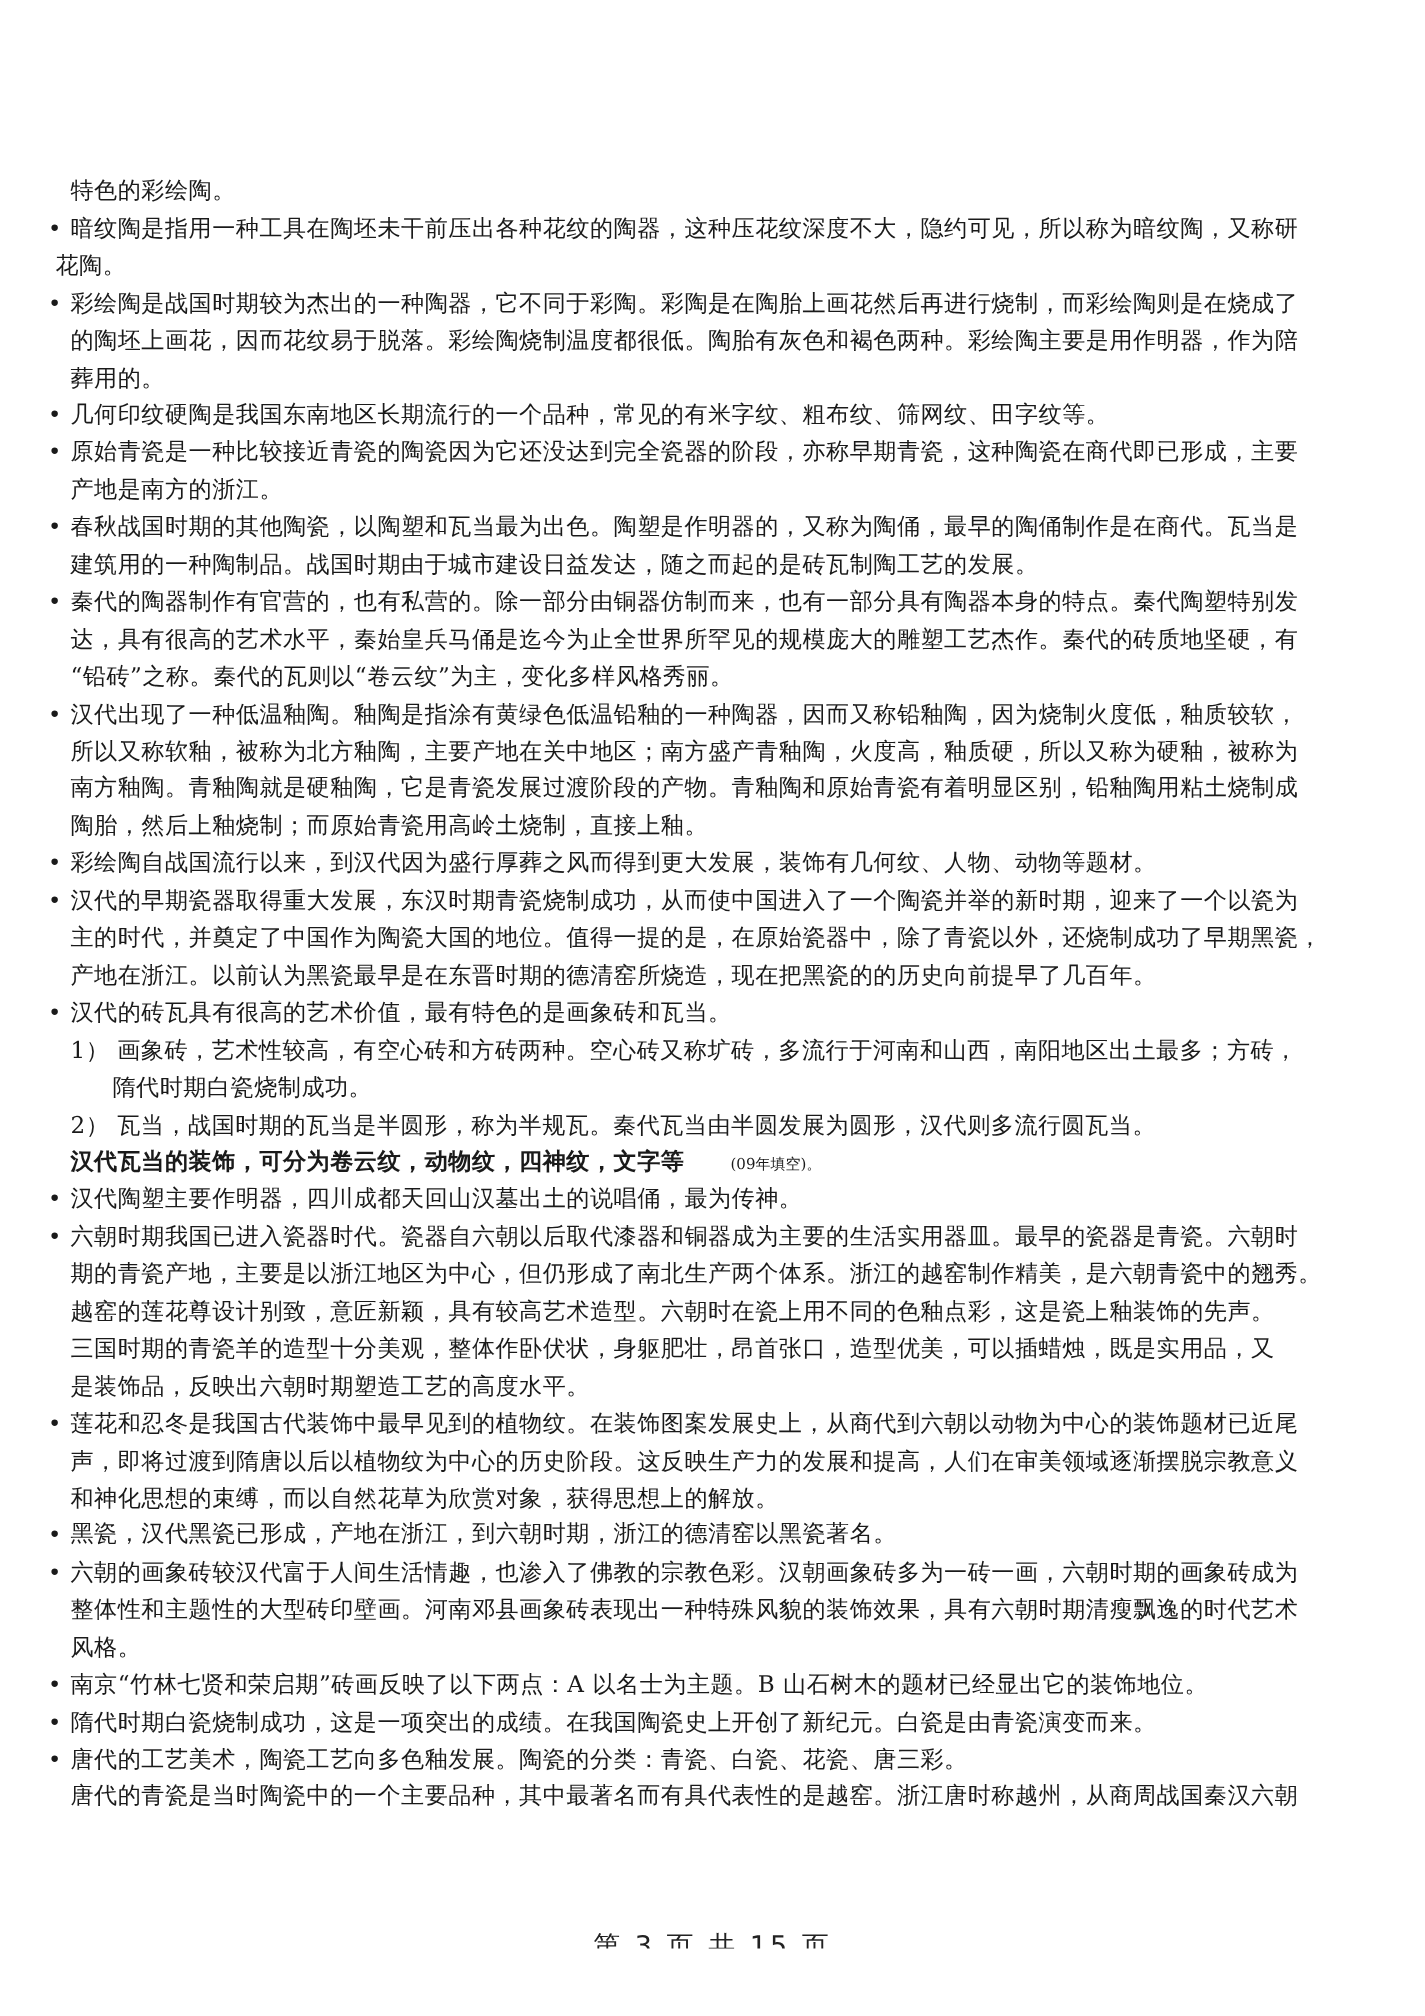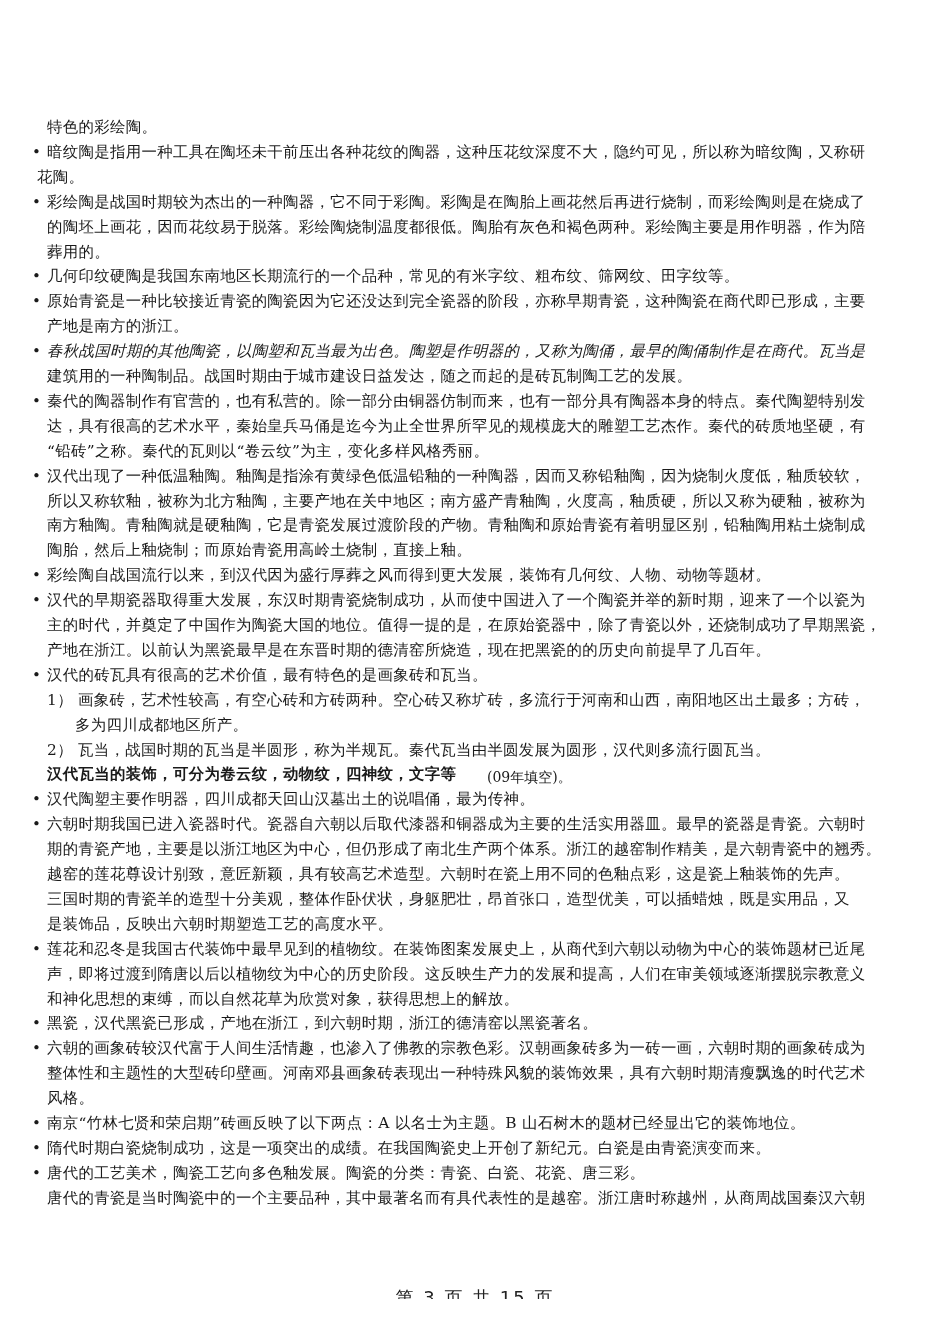--- a/index.html
+++ b/index.html
@@ -2,21 +2,21 @@
 <html><head>
 <meta charset="utf-8">
 <style>
   html, body { margin:0; padding:0; background:#ffffff; }
   body { width:950px; height:1344px; overflow:hidden; position:relative;
          font-family:"DejaVu Serif","Liberation Serif",serif; color:#1a1a1a; }
   .page { position:absolute; left:0; top:0; width:950px; height:1344px; }
   .content { position:absolute; left:0; top:117px; width:950px; }
   .line { position:absolute; white-space:nowrap; font-size:15.4px; line-height:20px; letter-spacing:0.35px; }
   .bullet { position:absolute; font-size:15px; line-height:20px; }
-  .small { font-size:14px; letter-spacing:0; }
+  .small { font-size:10px; letter-spacing:0; }
   .footer-clip { position:absolute; left:0; top:1285px; width:950px; height:14px; overflow:hidden; }
   .footer { position:absolute; left:0; top:0; width:950px; text-align:center; font-family:"DejaVu Sans","Liberation Sans",sans-serif; font-size:18px; line-height:26px; letter-spacing:2px; color:#222; }
 </style>
 </head>
 <body>
 
 <div class="page">
   <div class="content" id="content">
       <div class="line" style="left: 47px; top: 0px;">特色的彩绘陶。</div>
       <span class="bullet" style="left: 32px; top: 24.9px;">•</span>
@@ -25,58 +25,58 @@
       <span class="bullet" style="left: 32px; top: 74.7px;">•</span>
       <div class="line" style="left: 47px; top: 74.7px;">彩绘陶是战国时期较为杰出的一种陶器，它不同于彩陶。彩陶是在陶胎上画花然后再进行烧制，而彩绘陶则是在烧成了</div>
       <div class="line" style="left: 47px; top: 99.6px;">的陶坯上画花，因而花纹易于脱落。彩绘陶烧制温度都很低。陶胎有灰色和褐色两种。彩绘陶主要是用作明器，作为陪</div>
       <div class="line" style="left: 47px; top: 124.5px;">葬用的。</div>
       <span class="bullet" style="left: 32px; top: 149.4px;">•</span>
       <div class="line" style="left: 47px; top: 149.4px;">几何印纹硬陶是我国东南地区长期流行的一个品种，常见的有米字纹、粗布纹、筛网纹、田字纹等。</div>
       <span class="bullet" style="left: 32px; top: 174.3px;">•</span>
       <div class="line" style="left: 47px; top: 174.3px;">原始青瓷是一种比较接近青瓷的陶瓷因为它还没达到完全瓷器的阶段，亦称早期青瓷，这种陶瓷在商代即已形成，主要</div>
       <div class="line" style="left: 47px; top: 199.2px;">产地是南方的浙江。</div>
       <span class="bullet" style="left: 32px; top: 224.1px;">•</span>
-      <div class="line" style="left: 47px; top: 224.1px; font-style: italic;">春秋战国时期的其他陶瓷，以陶塑和瓦当最为出色。陶塑是作明器的，又称为陶俑，最早的陶俑制作是在商代。瓦当是</div>
+      <div class="line" style="left: 47px; top: 224.1px;">春秋战国时期的其他陶瓷，以陶塑和瓦当最为出色。陶塑是作明器的，又称为陶俑，最早的陶俑制作是在商代。瓦当是</div>
       <div class="line" style="left: 47px; top: 249px;">建筑用的一种陶制品。战国时期由于城市建设日益发达，随之而起的是砖瓦制陶工艺的发展。</div>
       <span class="bullet" style="left: 32px; top: 273.9px;">•</span>
       <div class="line" style="left: 47px; top: 273.9px; text-align: center;">秦代的陶器制作有官营的，也有私营的。除一部分由铜器仿制而来，也有一部分具有陶器本身的特点。秦代陶塑特别发</div>
       <div class="line" style="left: 47px; top: 298.8px;">达，具有很高的艺术水平，秦始皇兵马俑是迄今为止全世界所罕见的规模庞大的雕塑工艺杰作。秦代的砖质地坚硬，有</div>
       <div class="line" style="left: 47px; top: 323.7px;">“铅砖”之称。秦代的瓦则以“卷云纹”为主，变化多样风格秀丽。</div>
       <span class="bullet" style="left: 32px; top: 348.6px;">•</span>
       <div class="line" style="left: 47px; top: 348.6px;">汉代出现了一种低温釉陶。釉陶是指涂有黄绿色低温铅釉的一种陶器，因而又称铅釉陶，因为烧制火度低，釉质较软，</div>
       <div class="line" style="left: 47px; top: 373.5px;">所以又称软釉，被称为北方釉陶，主要产地在关中地区；南方盛产青釉陶，火度高，釉质硬，所以又称为硬釉，被称为</div>
       <div class="line" style="left: 47px; top: 398.4px;">南方釉陶。青釉陶就是硬釉陶，它是青瓷发展过渡阶段的产物。青釉陶和原始青瓷有着明显区别，铅釉陶用粘土烧制成</div>
       <div class="line" style="left: 47px; top: 423.3px;">陶胎，然后上釉烧制；而原始青瓷用高岭土烧制，直接上釉。</div>
       <span class="bullet" style="left: 32px; top: 448.2px;">•</span>
       <div class="line" style="left: 47px; top: 448.2px;">彩绘陶自战国流行以来，到汉代因为盛行厚葬之风而得到更大发展，装饰有几何纹、人物、动物等题材。</div>
       <span class="bullet" style="left: 32px; top: 473.1px;">•</span>
       <div class="line" style="left: 47px; top: 473.1px;">汉代的早期瓷器取得重大发展，东汉时期青瓷烧制成功，从而使中国进入了一个陶瓷并举的新时期，迎来了一个以瓷为</div>
       <div class="line" style="left: 47px; top: 498px;">主的时代，并奠定了中国作为陶瓷大国的地位。值得一提的是，在原始瓷器中，除了青瓷以外，还烧制成功了早期黑瓷，</div>
       <div class="line" style="left: 47px; top: 522.9px;">产地在浙江。以前认为黑瓷最早是在东晋时期的德清窑所烧造，现在把黑瓷的的历史向前提早了几百年。</div>
       <span class="bullet" style="left: 32px; top: 547.8px;">•</span>
       <div class="line" style="left: 47px; top: 547.8px;">汉代的砖瓦具有很高的艺术价值，最有特色的是画象砖和瓦当。</div>
       <div class="line" style="left: 47px; top: 572.7px;">1） 画象砖，艺术性较高，有空心砖和方砖两种。空心砖又称圹砖，多流行于河南和山西，南阳地区出土最多；方砖，</div>
-      <div class="line" style="left: 75px; top: 597.6px;">多为四川成都地区所产。</div>
+      <div class="line" style="left: 75px; top: 597.6px;">隋代时期白瓷烧制成功。</div>
       <div class="line" style="left: 47px; top: 622.5px;">2） 瓦当，战国时期的瓦当是半圆形，称为半规瓦。秦代瓦当由半圆发展为圆形，汉代则多流行圆瓦当。</div>
       <div class="line" style="left: 47px; top: 647.4px; font-weight: bold;">汉代瓦当的装饰，可分为卷云纹，动物纹，四神纹，文字等</div>
       <span class="line small" style="left: 487px; top: 650.4px;">(09年填空)。</span>
       <span class="bullet" style="left: 32px; top: 672.3px;">•</span>
       <div class="line" style="left: 47px; top: 672.3px;">汉代陶塑主要作明器，四川成都天回山汉墓出土的说唱俑，最为传神。</div>
       <span class="bullet" style="left: 32px; top: 697.2px;">•</span>
       <div class="line" style="left: 47px; top: 697.2px;">六朝时期我国已进入瓷器时代。瓷器自六朝以后取代漆器和铜器成为主要的生活实用器皿。最早的瓷器是青瓷。六朝时</div>
       <div class="line" style="left: 47px; top: 722.1px;">期的青瓷产地，主要是以浙江地区为中心，但仍形成了南北生产两个体系。浙江的越窑制作精美，是六朝青瓷中的翘秀。</div>
       <div class="line" style="left: 47px; top: 747px;">越窑的莲花尊设计别致，意匠新颖，具有较高艺术造型。六朝时在瓷上用不同的色釉点彩，这是瓷上釉装饰的先声。</div>
       <div class="line" style="left: 47px; top: 771.9px;">三国时期的青瓷羊的造型十分美观，整体作卧伏状，身躯肥壮，昂首张口，造型优美，可以插蜡烛，既是实用品，又</div>
       <div class="line" style="left: 47px; top: 796.8px;">是装饰品，反映出六朝时期塑造工艺的高度水平。</div>
       <span class="bullet" style="left: 32px; top: 821.7px;">•</span>
       <div class="line" style="left: 47px; top: 821.7px;">莲花和忍冬是我国古代装饰中最早见到的植物纹。在装饰图案发展史上，从商代到六朝以动物为中心的装饰题材已近尾</div>
       <div class="line" style="left: 47px; top: 846.6px;">声，即将过渡到隋唐以后以植物纹为中心的历史阶段。这反映生产力的发展和提高，人们在审美领域逐渐摆脱宗教意义</div>
       <div class="line" style="left: 47px; top: 871.5px;">和神化思想的束缚，而以自然花草为欣赏对象，获得思想上的解放。</div>
       <span class="bullet" style="left: 32px; top: 896.4px;">•</span>
-      <div class="line" style="left: 47px; top: 896.4px;">黑瓷，汉代黑瓷已形成，产地在浙江，到六朝时期，浙江的德清窑以黑瓷著名。</div>
+      <div class="line" style="left: 47px; top: 896.4px; font-family: Liberation Mono, monospace;">黑瓷，汉代黑瓷已形成，产地在浙江，到六朝时期，浙江的德清窑以黑瓷著名。</div>
       <span class="bullet" style="left: 32px; top: 921.3px;">•</span>
       <div class="line" style="left: 47px; top: 921.3px;">六朝的画象砖较汉代富于人间生活情趣，也渗入了佛教的宗教色彩。汉朝画象砖多为一砖一画，六朝时期的画象砖成为</div>
       <div class="line" style="left: 47px; top: 946.2px;">整体性和主题性的大型砖印壁画。河南邓县画象砖表现出一种特殊风貌的装饰效果，具有六朝时期清瘦飘逸的时代艺术</div>
       <div class="line" style="left: 47px; top: 971.1px;">风格。</div>
       <span class="bullet" style="left: 32px; top: 996px;">•</span>
       <div class="line" style="left: 47px; top: 996px;">南京“竹林七贤和荣启期”砖画反映了以下两点：A 以名士为主题。B 山石树木的题材已经显出它的装饰地位。</div>
       <span class="bullet" style="left: 32px; top: 1020.9px;">•</span>
       <div class="line" style="left: 47px; top: 1020.9px;">隋代时期白瓷烧制成功，这是一项突出的成绩。在我国陶瓷史上开创了新纪元。白瓷是由青瓷演变而来。</div>
       <span class="bullet" style="left: 32px; top: 1045.8px;">•</span>
       <div class="line" style="left: 47px; top: 1045.8px;">唐代的工艺美术，陶瓷工艺向多色釉发展。陶瓷的分类：青瓷、白瓷、花瓷、唐三彩。</div>

